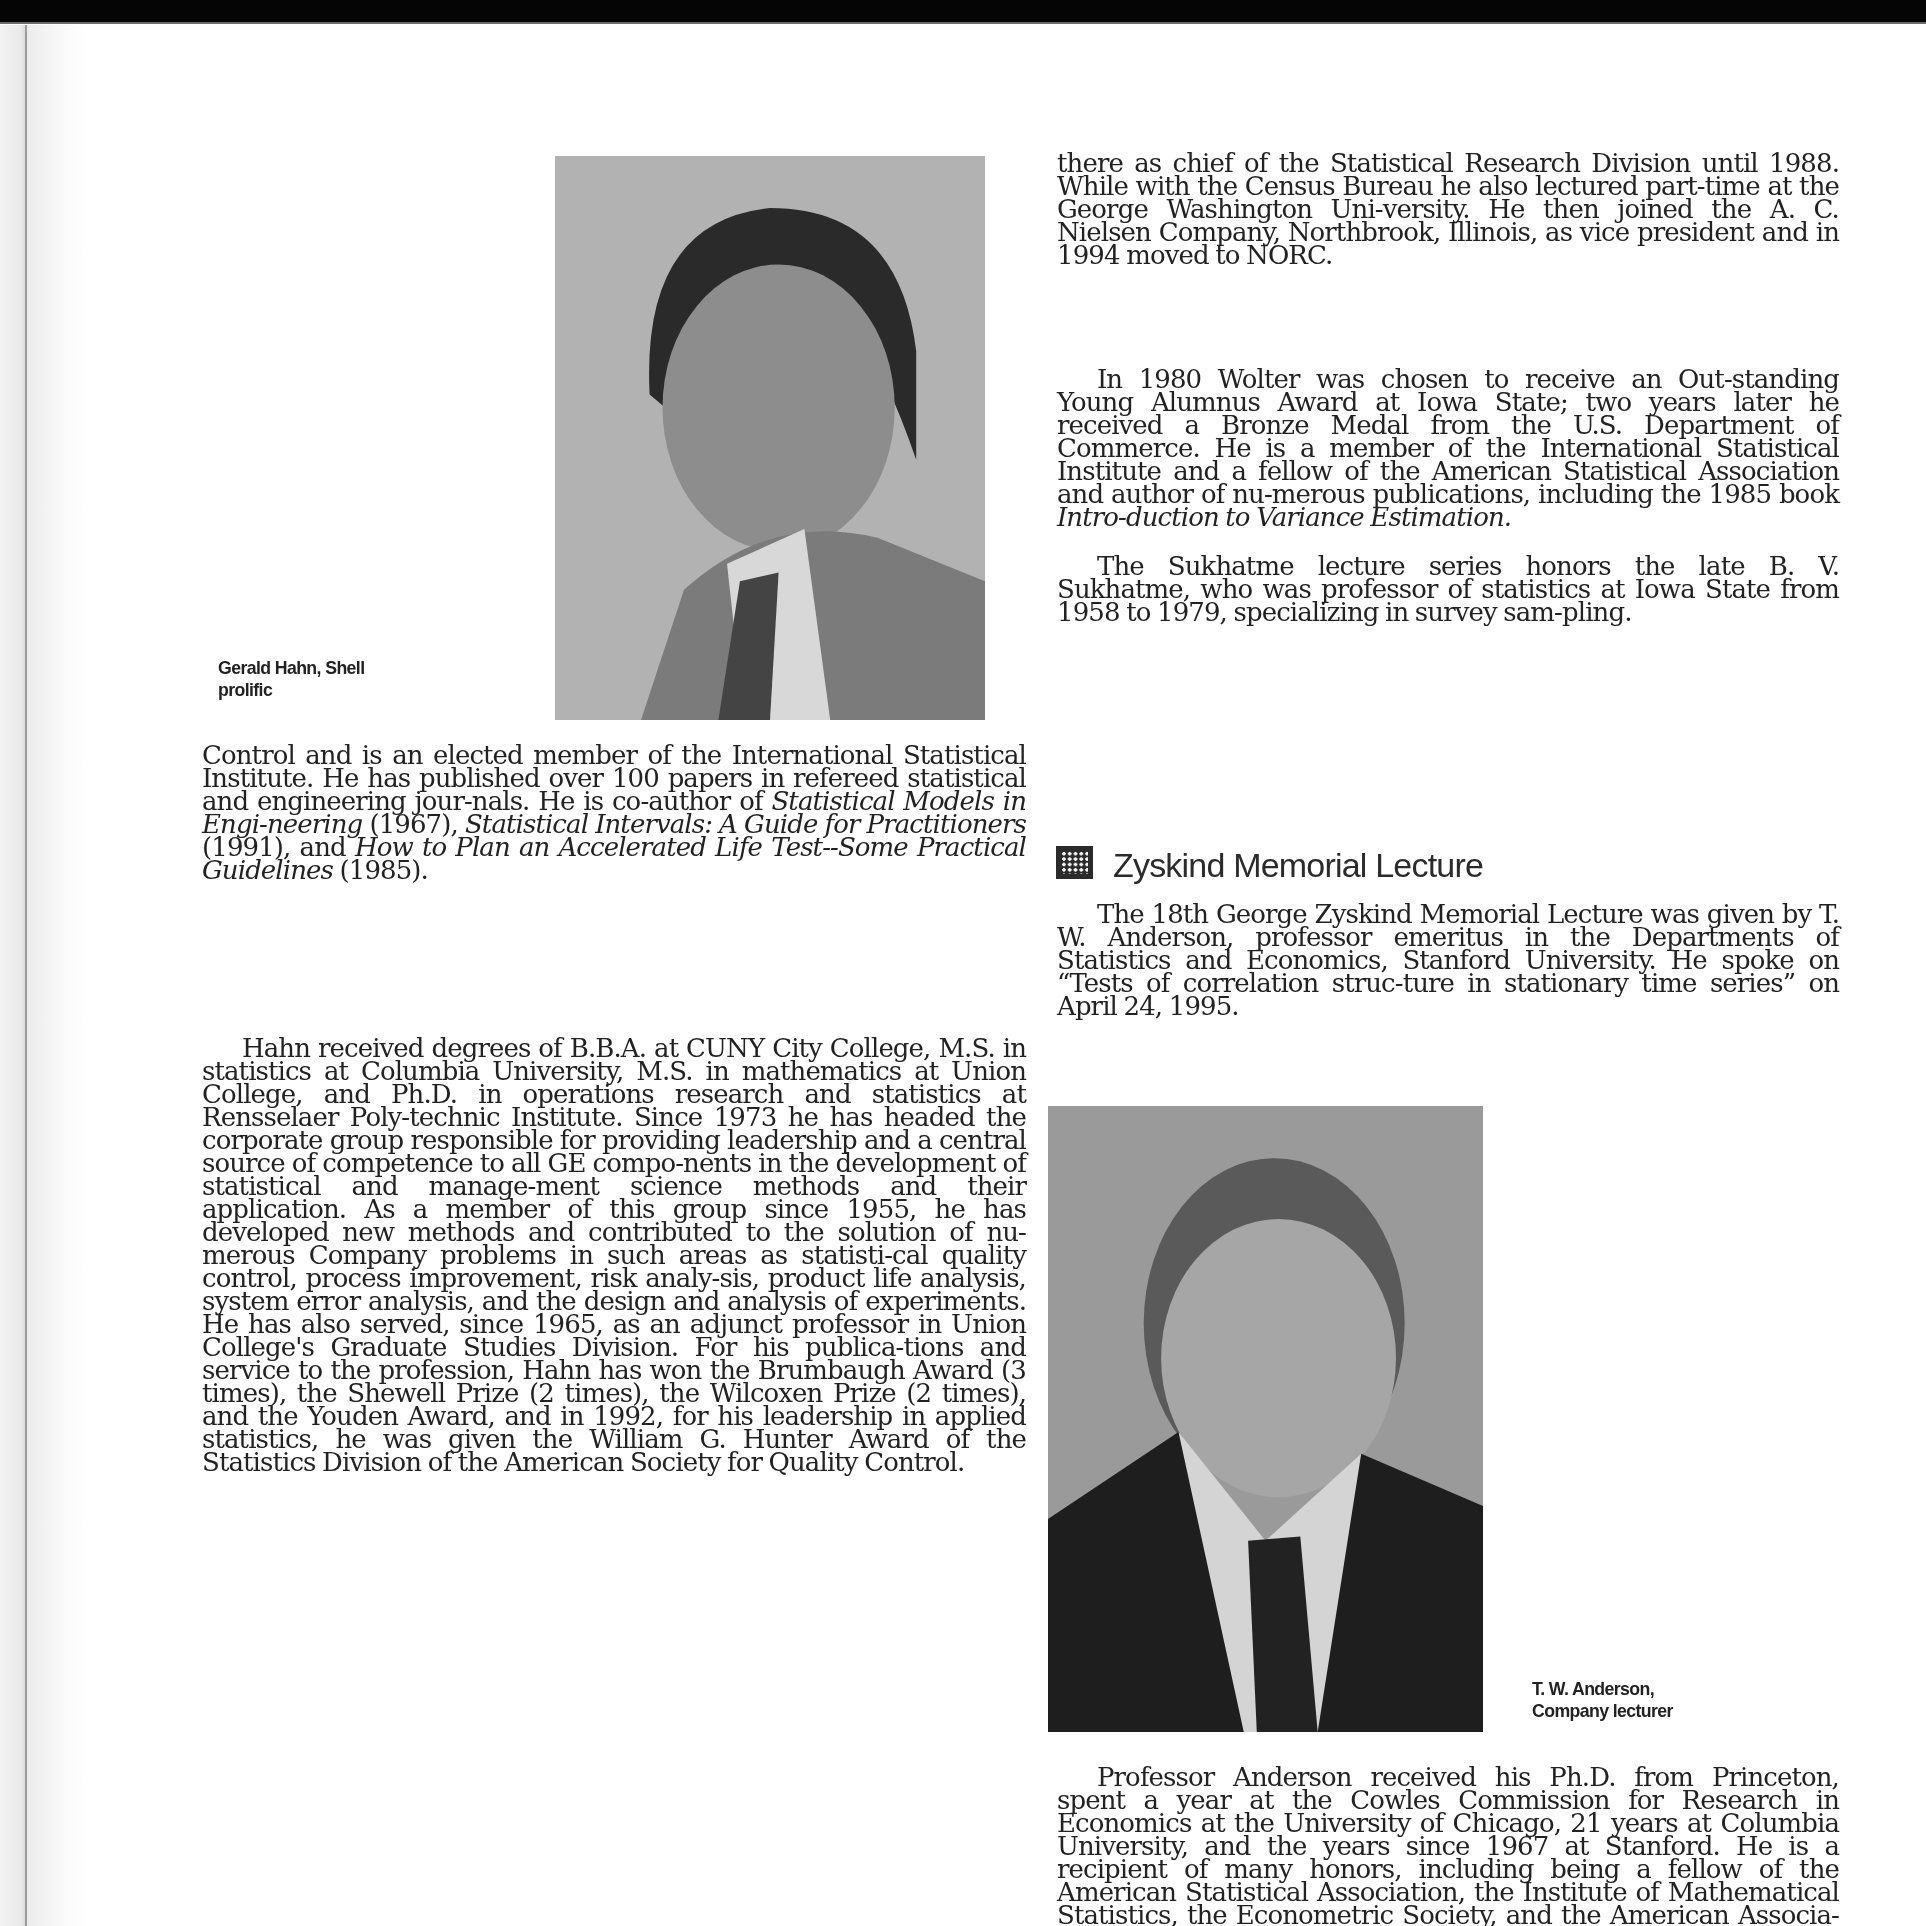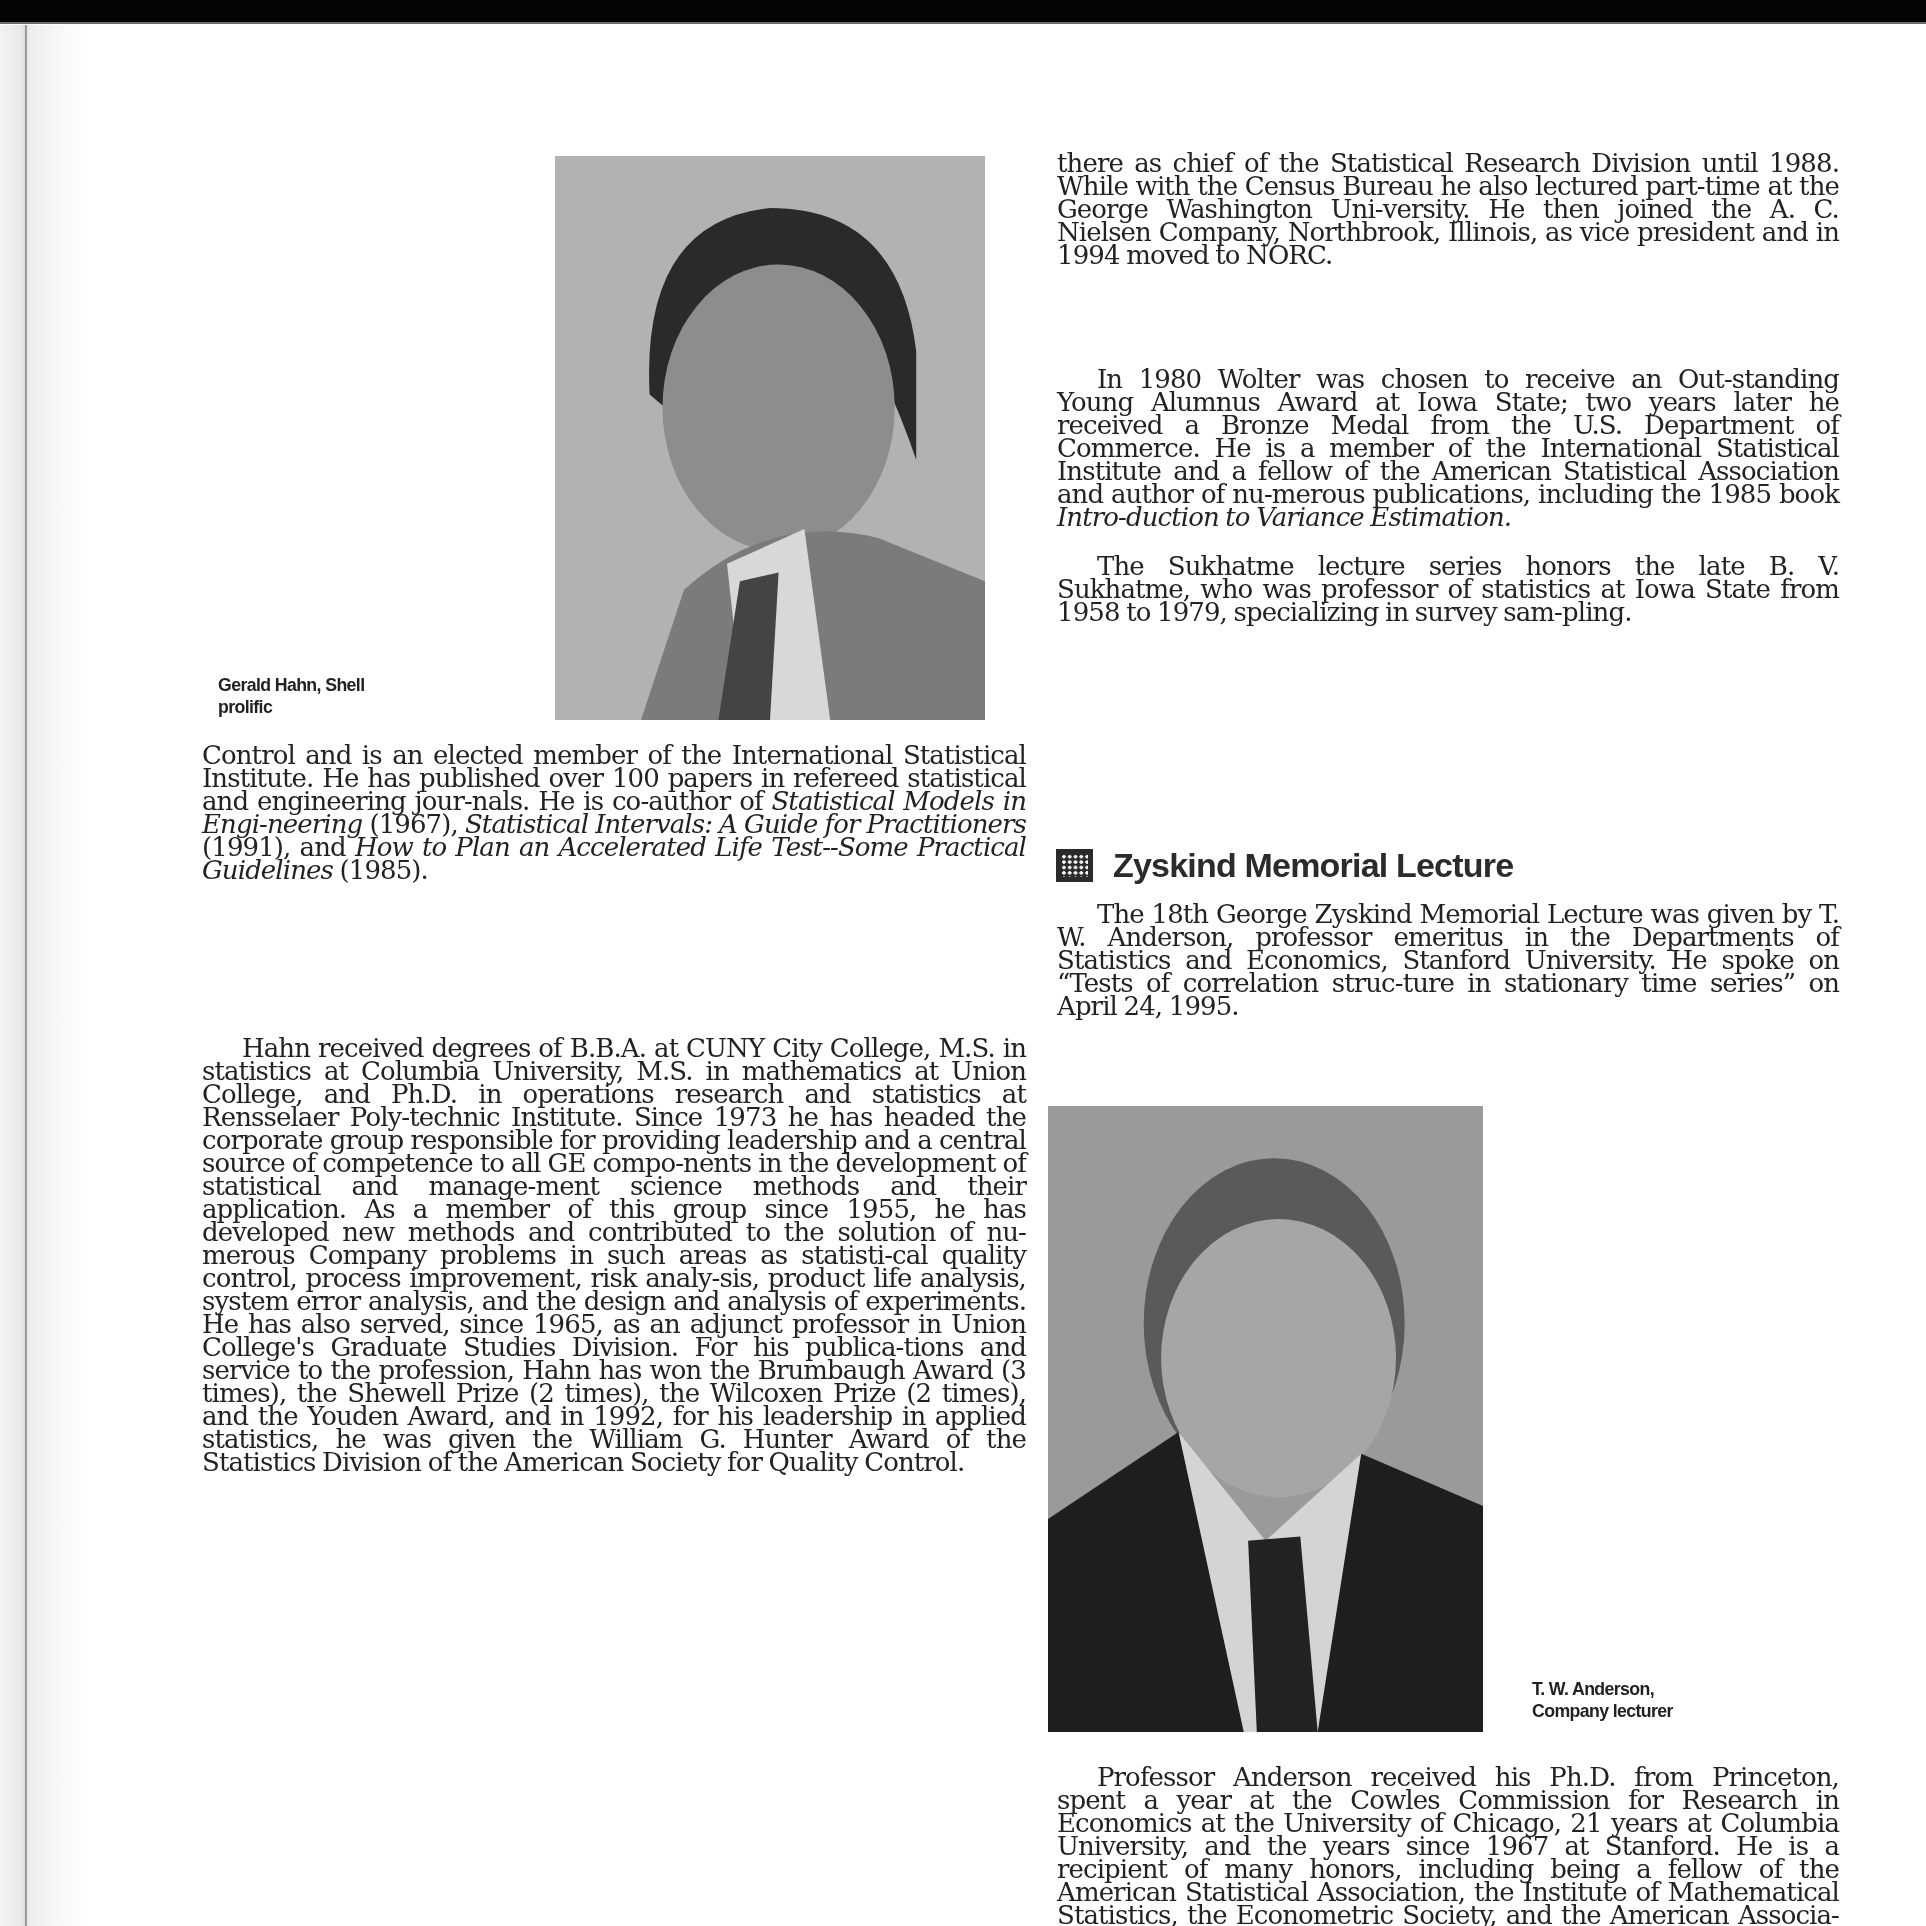--- a/index.html
+++ b/index.html
@@ -40,23 +40,23 @@
   .photo svg { width: 100%; height: 100%; display: block; }
 
   .caption {
     position: absolute;
     font-family: "Liberation Sans", "DejaVu Sans", sans-serif;
     font-weight: bold; font-size: 17.7px; line-height: 22.3px; color: #222;
     letter-spacing: -0.6px;
   }
 
   .section-head {
-    position: absolute; display: flex; align-items: center;
+    position: absolute; display: flex; align-items: flex-start;
     font-family: "Liberation Sans", "DejaVu Sans", sans-serif;
-    font-weight: bold; font-size: 34px; color: #2b2b2b; letter-spacing: -0.8px;
+    font-weight: normal; font-size: 34px; color: #2b2b2b; letter-spacing: -0.8px;
   }
   .section-icon {
     width: 37px; height: 33px; background: #2b2b2b; margin-right: 20px;
     position: relative; flex: none;
   }
   .section-icon::after {
     content: ""; position: absolute; left: 5px; top: 5px; right: 5px; bottom: 5px;
     background-image: radial-gradient(#f4f4f4 45%, transparent 47%);
     background-size: 5.8px 5.4px;
   }
@@ -71,21 +71,21 @@
 <div class="photo" style="left:555px; top:156px; width:430px; height:564px; background-color:#a4a4a4;" title="Portrait photograph of Gerald Hahn">
   <svg viewBox="0 0 100 130" preserveAspectRatio="none">
     <rect x="0" y="0" width="100" height="130" fill="#b2b2b2"></rect>
     <path d="M22 55 Q20 15 50 12 Q80 12 84 45 L84 70 Q70 30 55 28 Q35 28 28 60 Z" fill="#2a2a2a"></path>
     <ellipse cx="52" cy="58" rx="27" ry="33" fill="#8d8d8d"></ellipse>
     <path d="M20 130 L30 100 Q50 82 75 88 L100 98 L100 130 Z" fill="#7b7b7b"></path>
     <path d="M40 94 L58 86 L64 130 L44 130 Z" fill="#d8d8d8"></path>
     <path d="M43 98 L52 96 L50 130 L38 130 Z" fill="#444"></path>
   </svg>
 </div>
-<div class="caption" style="left:218px; top:674px;">
+<div class="caption" style="left:218px; top:657px;">
   <div>Gerald Hahn, Shell</div>
   <div>prolific</div>
 </div>
 
 <p class="body-text col-left" id="p-hahn-1" style="top:744px;">Control and is an elected member of the International Statistical Institute. He has published over 100 papers in refereed statistical and engineering jour-nals. He is co-author of <em>Statistical Models in Engi-neering</em> (1967), <em>Statistical Intervals: A Guide for Practitioners</em> (1991), and <em>How to Plan an Accelerated Life Test--Some Practical Guidelines</em> (1985).</p>
 <p class="body-text indent col-left" style="top:1037px;">Hahn received degrees of B.B.A. at CUNY City College, M.S. in statistics at Columbia University, M.S. in mathematics at Union College, and Ph.D. in operations research and statistics at Rensselaer Poly-technic Institute. Since 1973 he has headed the corporate group responsible for providing leadership and a central source of competence to all GE compo-nents in the development of statistical and manage-ment science methods and their application. As a member of this group since 1955, he has developed new methods and contributed to the solution of nu-merous Company problems in such areas as statisti-cal quality control, process improvement, risk analy-sis, product life analysis, system error analysis, and the design and analysis of experiments. He has also served, since 1965, as an adjunct professor in Union College's Graduate Studies Division. For his publica-tions and service to the profession, Hahn has won the Brumbaugh Award (3 times), the Shewell Prize (2 times), the Wilcoxen Prize (2 times), and the Youden Award, and in 1992, for his leadership in applied statistics, he was given the William G. Hunter Award of the Statistics Division of the American Society for Quality Control.</p>
 
 <p class="body-text col-right" style="top:152px;">there as chief of the Statistical Research Division until 1988. While with the Census Bureau he also lectured part-time at the George Washington Uni-versity. He then joined the A. C. Nielsen Company, Northbrook, Illinois, as vice president and in 1994 moved to NORC.</p>
 <p class="body-text indent col-right" id="p-wolter-awards" style="top:368px;">In 1980 Wolter was chosen to receive an Out-standing Young Alumnus Award at Iowa State; two years later he received a Bronze Medal from the U.S. Department of Commerce. He is a member of the International Statistical Institute and a fellow of the American Statistical Association and author of nu-merous publications, including the 1985 book <em>Intro-duction to Variance Estimation.</em></p>
 <p class="body-text indent col-right" style="top:555px;">The Sukhatme lecture series honors the late B. V. Sukhatme, who was professor of statistics at Iowa State from 1958 to 1979, specializing in survey sam-pling.</p>

